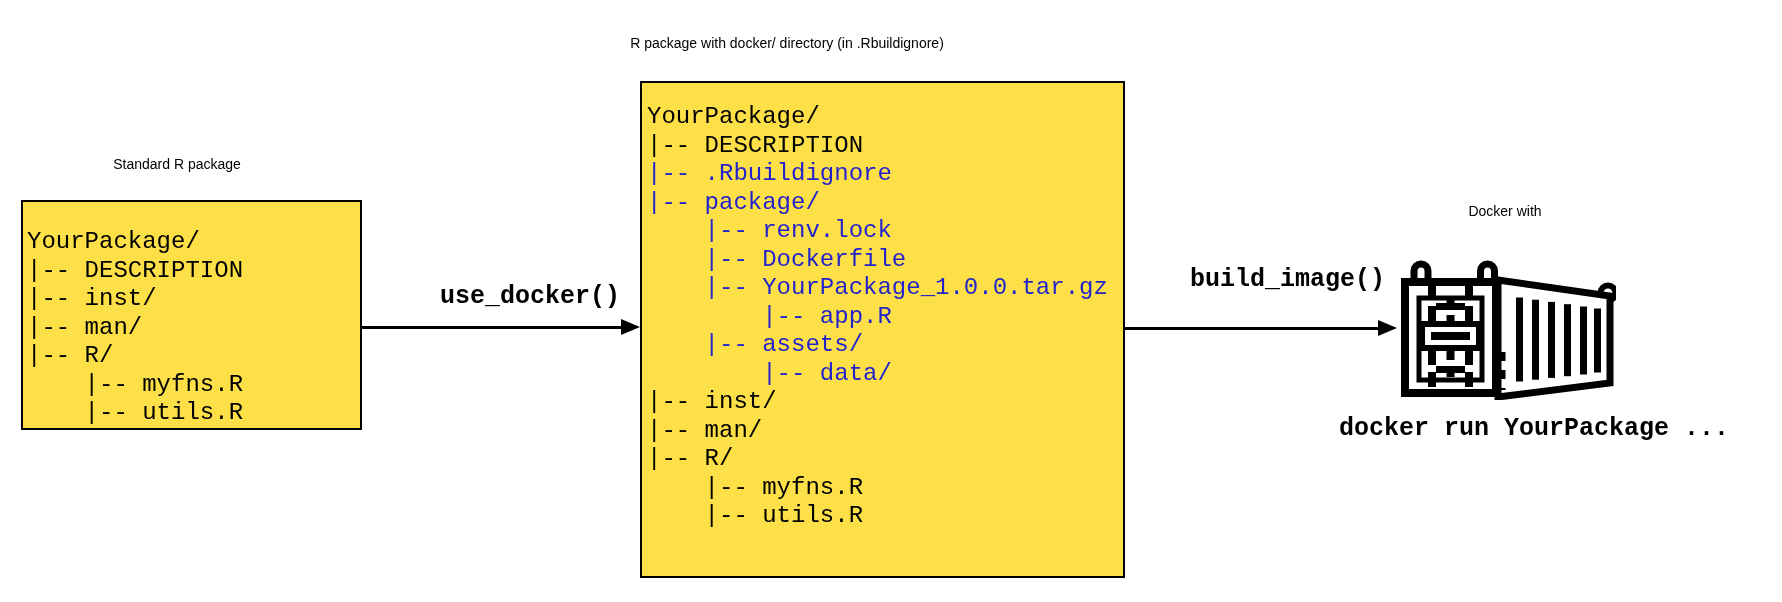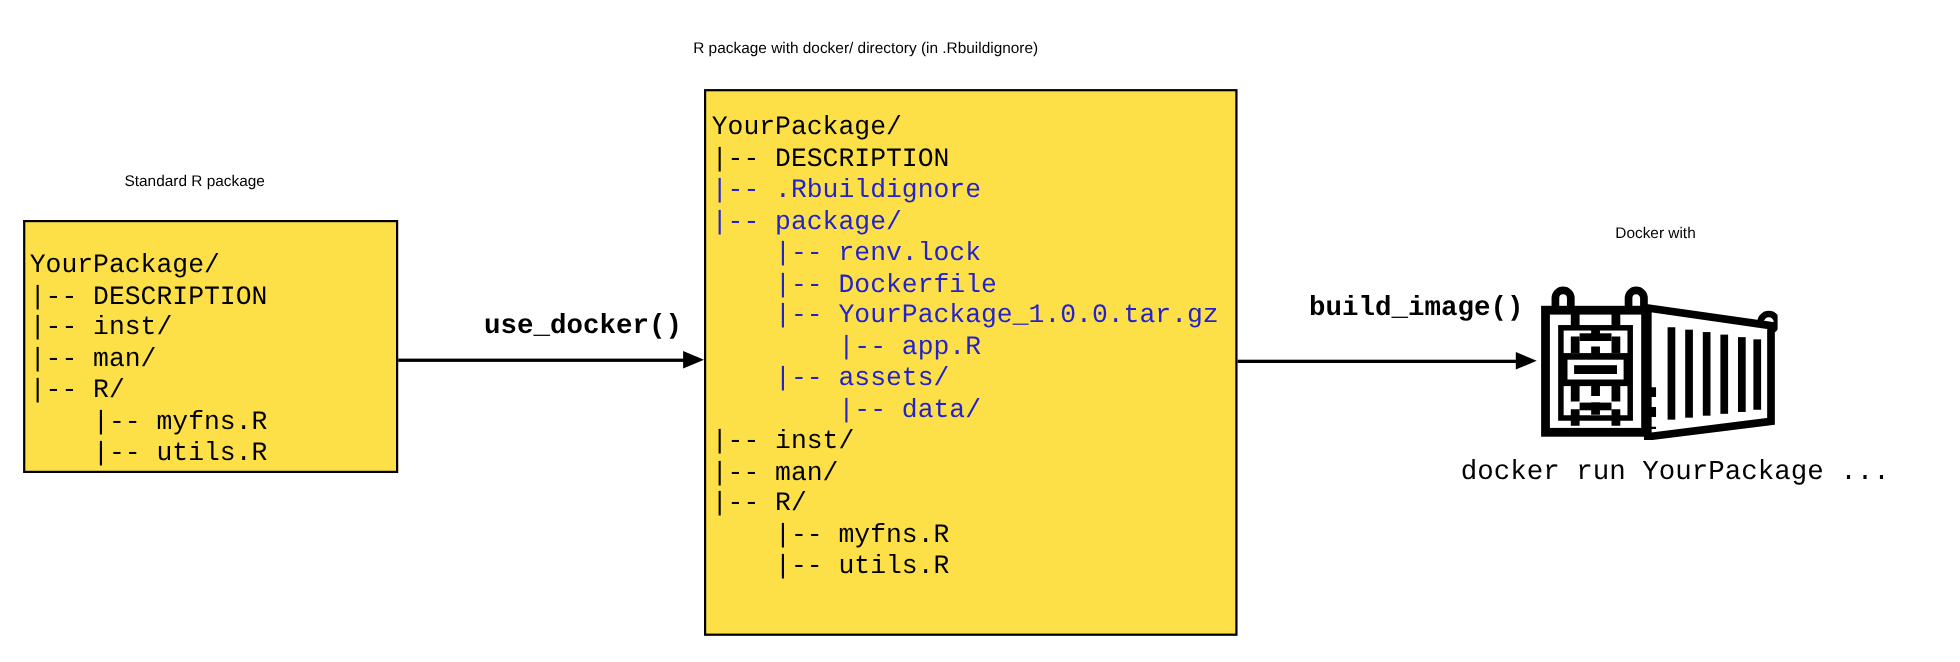--- a/index.html
+++ b/index.html
@@ -42,23 +42,23 @@
   .fn-label {
     font-family: "Liberation Mono", "DejaVu Sans Mono", monospace;
     font-weight: bold;
     font-size: 25px;
     text-align: right;
     color: var(--ink);
     white-space: nowrap;
   }
   .cmd-text {
     font-family: "Liberation Mono", "DejaVu Sans Mono", monospace;
-    font-weight: normal;
+    font-weight: bold;
     font-size: 25px;
-    text-align: center;
+    text-align: right;
     color: var(--ink);
     white-space: pre;
   }
 </style>
 </head>
 <body>
 
 <div class="canvas">
 
   <div class="abs panel-title" style="left:27px; top:156px; width:300px;">Standard R package</div>

